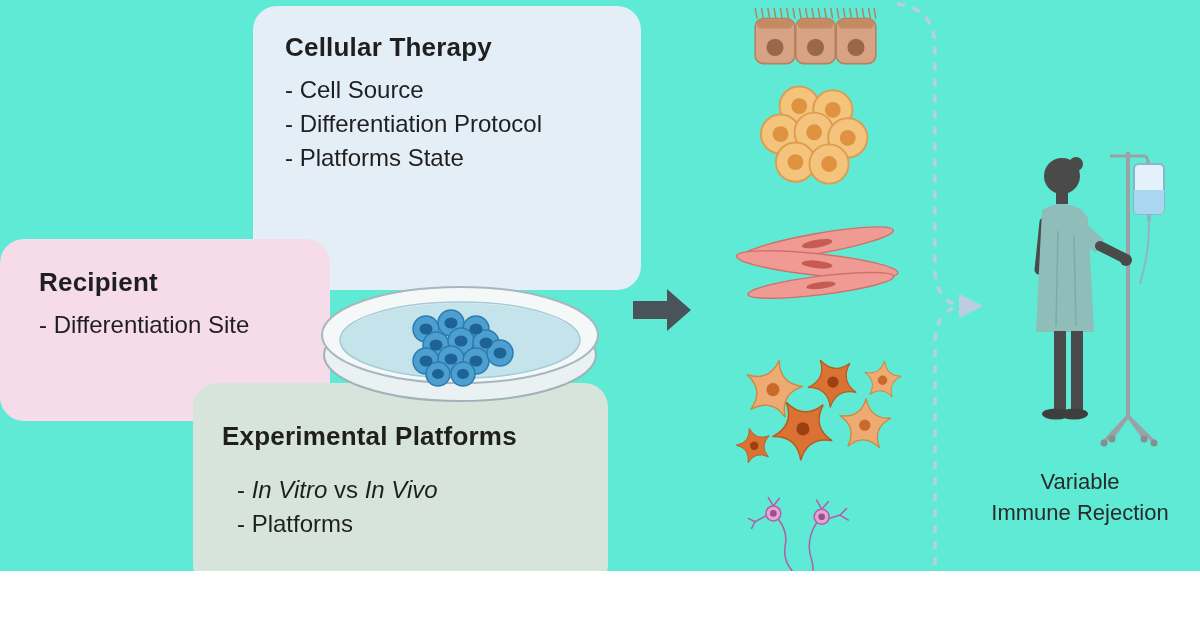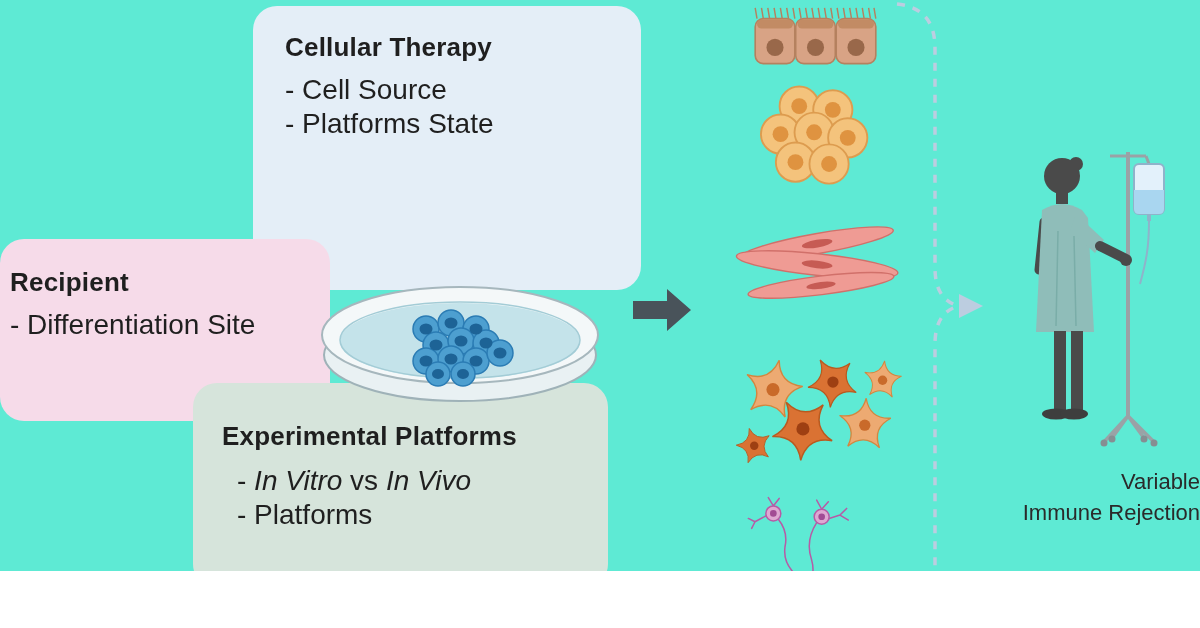--- a/index.html
+++ b/index.html
@@ -2,50 +2,51 @@
 <html><head>
 <meta charset="utf-8">
 <style>
   html,body { margin:0; padding:0; background:#ffffff; }
   .canvas {
     position:relative; width:1200px; height:571px; background:#5eead4;
     overflow:hidden; font-family:"Liberation Sans", sans-serif; color:#1f1f1f;
   }
   .box { position:absolute; border-radius:24px; box-sizing:border-box; }
   .box h2 { margin:0; font-size:26px; font-weight:bold; letter-spacing:0.2px; }
-  .box .items { margin-top:10px; font-size:28px; line-height:34px; }
+  .box .items { margin-top:10px; font-size:24px; line-height:34px; }
   .box-blue  { left:253px; top:6px;   width:388px; height:284px; background:#e4eef7; padding:26px 0 0 32px; z-index:1; }
-  .box-pink  { left:0px;   top:239px; width:330px; height:182px; background:#f6dbe9; padding:28px 0 0 10px; z-index:2; }
+  .box-pink  { left:0px;   top:239px; width:330px; height:182px; background:#f6dbe9; padding:28px 0 0 39px; z-index:2; }
   .box-green { left:193px; top:383px; width:415px; height:205px; background:#d6e4db; padding:38px 0 0 29px; z-index:3; }
-  .box-green .items { margin-left:15px; margin-top:12px; }
+  .box-green .items { margin-left:15px; margin-top:21px; }
   .it { font-style:italic; }
   .abs { position:absolute; }
   .dish   { left:318px; top:243px; z-index:5; }
   .flow-arrow { left:633px; top:288px; z-index:5; }
   .cells-epithelial { left:748px; top:6px; }
   .cells-cluster    { left:760px; top:80px; }
   .cells-spindle    { left:732px; top:222px; }
   .cells-star       { left:728px; top:352px; }
   .cells-neurons    { left:745px; top:495px; }
   .bracket { left:895px; top:0px; }
   .patient { left:1008px; top:136px; }
   .outcome {
     position:absolute; left:960px; top:466px; width:240px;
-    text-align:right; font-size:22px; line-height:31px; color:#2a2a2a;
+    text-align:center; font-size:22px; line-height:31px; color:#2a2a2a;
   }
 </style>
 </head>
 <body>
 
 <div class="canvas">
 
   <div class="box box-blue">
     <h2>Cellular Therapy</h2>
     <div class="items">
       <div class="item">- Cell Source</div>
+      <div class="item">- Differentiation Protocol</div>
       <div class="item">- Platforms State</div>
     </div>
   </div>
 
   <div class="box box-pink">
     <h2>Recipient</h2>
     <div class="items">
       <div class="item">- Differentiation Site</div>
     </div>
   </div>

